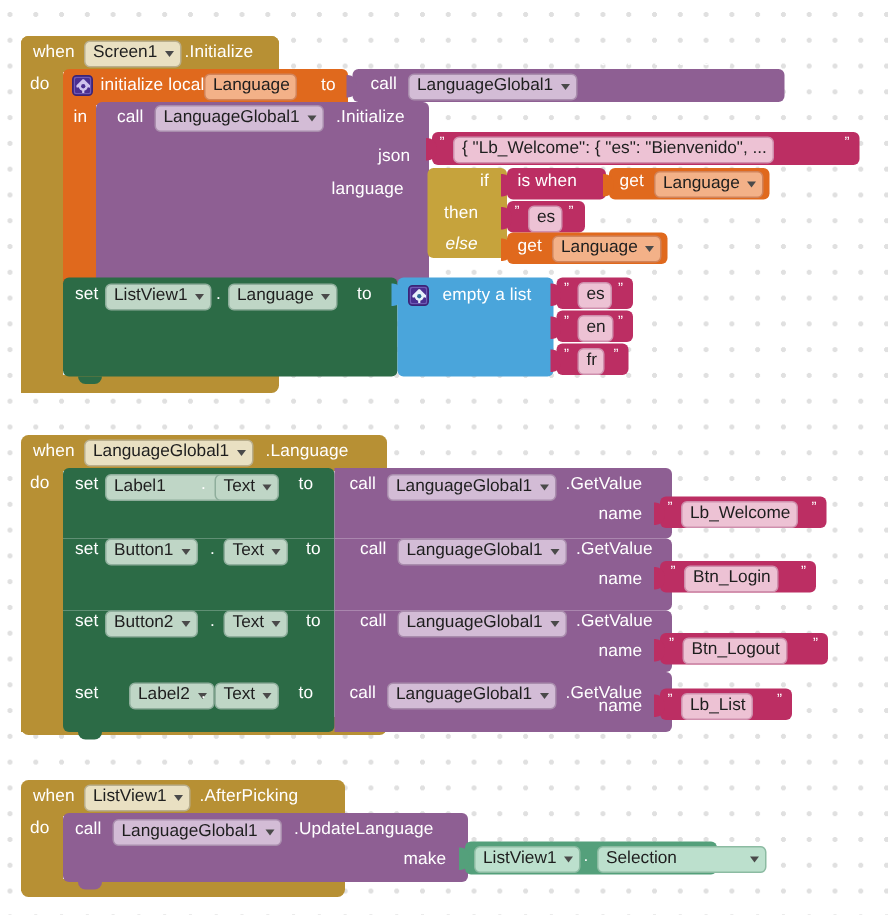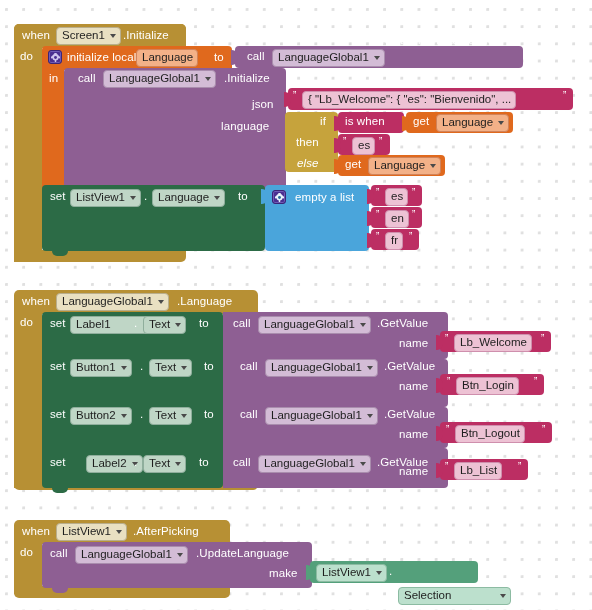--- a/index.html
+++ b/index.html
@@ -370,19 +370,19 @@
     <span class="lbl blk" style="left:196px;top:548px;">.UpdateLanguage</span>
     <span class="lbl blk" style="left:269px;top:568px;">make</span>
 
     <div class="blk lgreen" style="left:310px;top:561px;width:168px;height:22px;border-radius:4px;"></div>
     <div class="blk lgreen socket" style="left:306px;top:565px;"></div>
     <span class="field lgreen blk" style="left:316px;top:564px;">
       <span>ListView1</span>
       <i class="caret"></i>
     </span>
     <span class="lbl blk" style="left:389px;top:566px;">.</span>
-    <span class="field lgreen blk" style="left:398px;top:587px;gap:48px;">
+    <span class="field lgreen blk" style="left:398px;top:564px;gap:48px;">
       <span>Selection</span>
       <i class="caret"></i>
     </span>
   </div>
 
 </div>
 
 </body></html>

